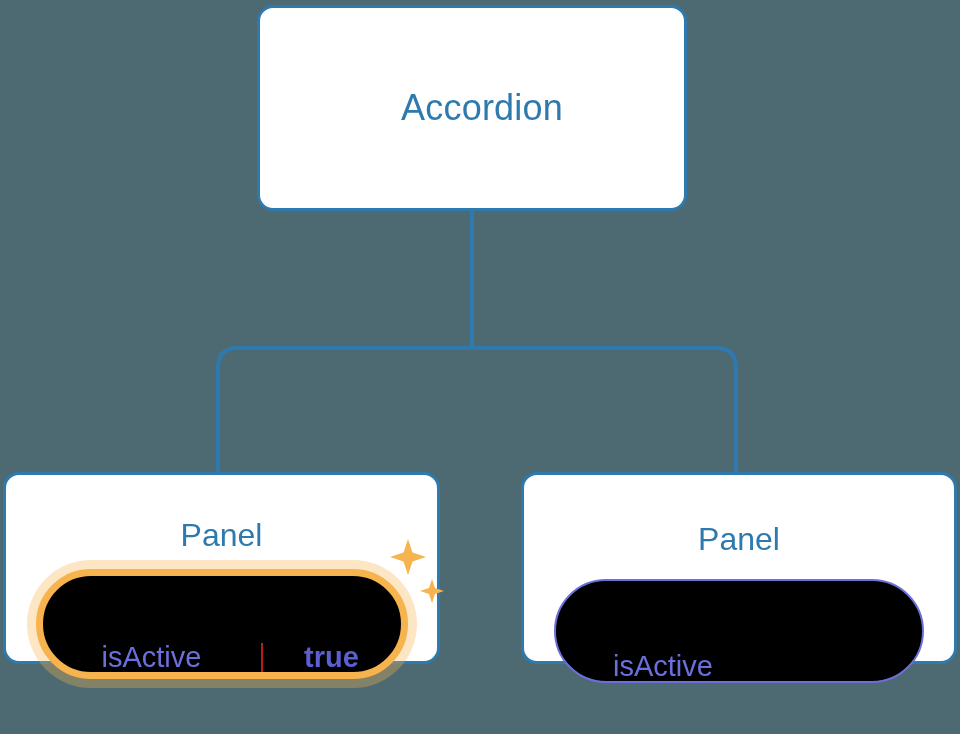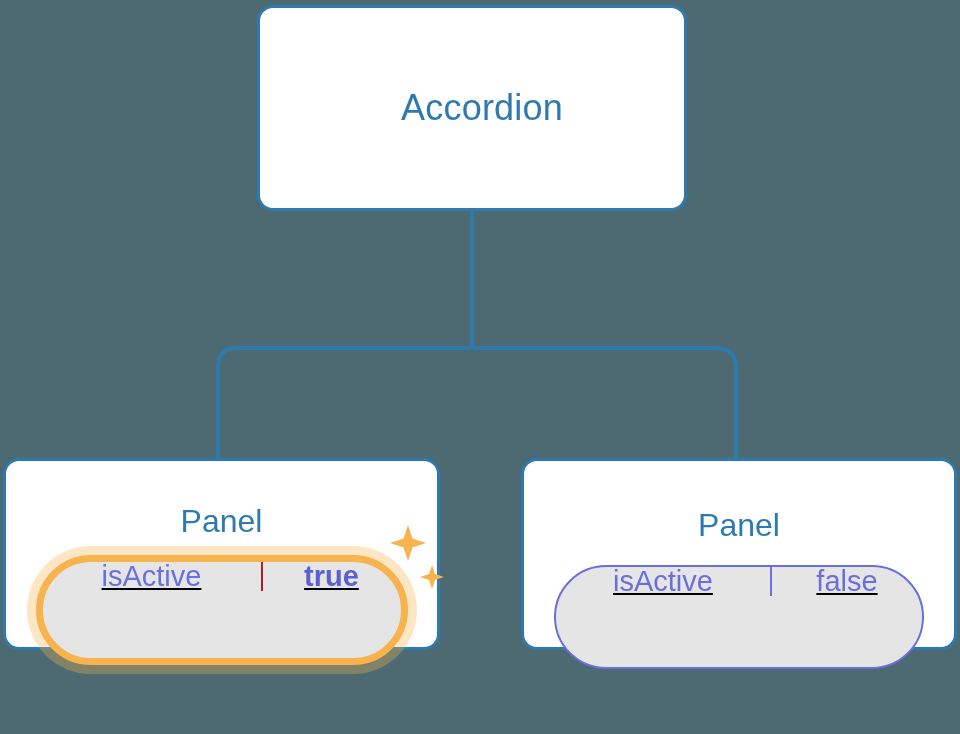--- a/index.html
+++ b/index.html
@@ -52,21 +52,21 @@
   }
   .root-title {
     color: #2e7aae;
     font-size: 36px;
     line-height: 1;
     letter-spacing: .2px;
   }
 
   
   .panel-node {
-    top: 458px;
+    top: 472px;
     height: 192px;
     display: flex;
     flex-direction: column;
     align-items: center;
   }
   #node-panel-0 { left: 3px;   width: 437px; }
   #node-panel-1 { left: 521px; width: 436px; }
 
   .panel-title {
     color: #2e7aae;
@@ -78,25 +78,24 @@
 
   
   .pill-wrap {
     position: relative;
     margin-top: 24px;
   }
   .pill {
     position: relative;
     box-sizing: border-box;
     display: flex;
-    align-items: flex-start;
-    background: #e5e5e5;
+    align-items: flex-end;
+    background: #000000;
     border-radius: 999px;
     overflow: hidden;
-    text-decoration: underline;
   }
   .pill-cell {
     display: flex;
     align-items: center;
     justify-content: center;
     font-size: 29px;
     line-height: 1;
     color: #6b6fdb;
     white-space: nowrap;
   }
@@ -170,18 +169,17 @@
       </svg>
     </div>
   </div>
 
   <div class="node panel-node" id="node-panel-1">
     <span class="panel-title">Panel</span>
 
     <div class="pill-wrap">
       <div class="pill plain">
         <span class="pill-cell pill-key">isActive</span>
-        <span class="pill-cell pill-value">false</span>
       </div>
     </div>
   </div>
 
 </div>
 
 </body></html>

